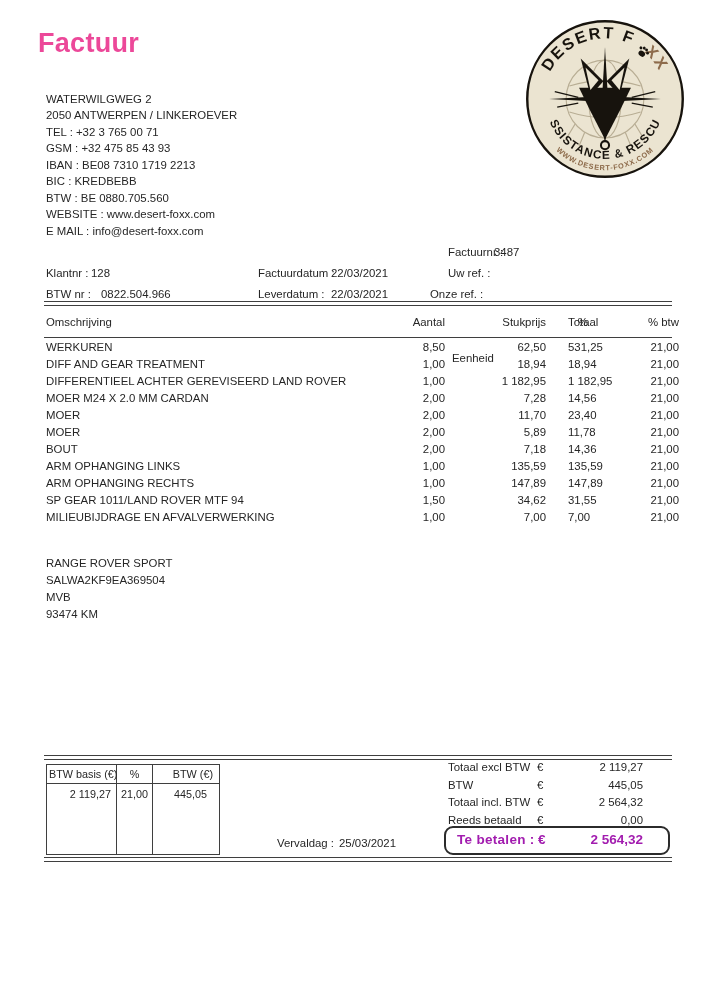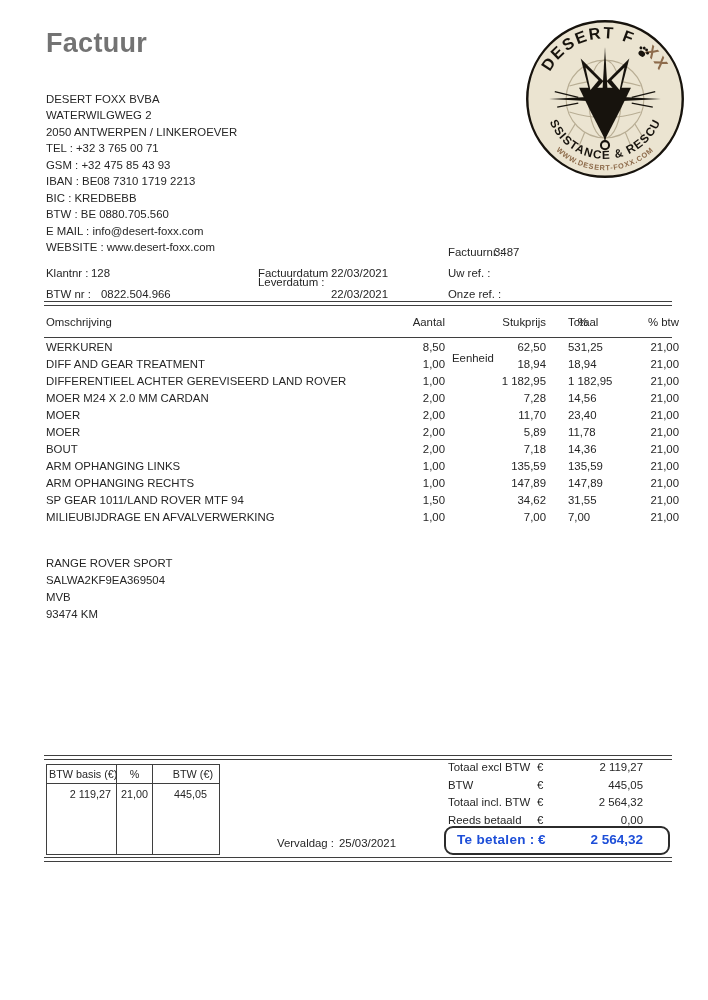--- a/index.html
+++ b/index.html
@@ -1,21 +1,21 @@
 <!DOCTYPE html>
 <html><head>
 <meta charset="utf-8">
 <style>
   html,body { margin:0; padding:0; background:#ffffff; }
   .page {
     position:relative; width:708px; height:1000px; background:#ffffff;
     font-family:"Liberation Sans", sans-serif; color:#262626; font-size:11.4px;
     overflow:hidden;
   }
-  .title { position:absolute; left:46px; top:28px; font-size:27px; font-weight:bold; color:#737373; letter-spacing:0.3px; }
+  .title { position:absolute; left:38px; top:28px; font-size:27px; font-weight:bold; color:#ec4899; letter-spacing:0.3px; }
 
   .company { position:absolute; left:46px; top:93px; }
   .company div { height:16.45px; }
 
   .metal { position:absolute; white-space:nowrap; }
 
   .hr2 { position:absolute; left:44px; width:628px; height:2.5px;
          border-top:1.4px solid #3f3f3f; border-bottom:1.4px solid #3f3f3f; }
   .hr1 { position:absolute; left:44px; width:628px; border-top:1.5px solid #3f3f3f; }
 
@@ -48,45 +48,44 @@
   .bv3 { left:106px; width:54px; top:23px; text-align:right; }
 
   .totals { position:absolute; left:0; top:761px; width:632px; }
   .trow { position:relative; height:17.6px; }
   .t-label { position:absolute; left:448px; white-space:nowrap; }
   .t-cur   { position:absolute; left:537px; }
   .t-val   { position:absolute; left:560px; width:83px; text-align:right; }
 
   .paybox { position:absolute; left:444px; top:826px; width:222px; height:25px;
             border:2px solid #2b2b2b; border-radius:9px; background:#fff; }
-  .paybox span { position:absolute; font-weight:bold; font-size:13.5px; color:#1d4ed8; white-space:nowrap; }
+  .paybox span { position:absolute; font-weight:bold; font-size:13.5px; color:#a21caf; white-space:nowrap; }
   .p-label { left:11px; top:4px; letter-spacing:0.3px; }
   .p-cur   { left:92px; top:4px; }
   .p-val   { right:25px; top:4px; }
 
   .logo { position:absolute; left:524px; top:18px; width:162px; height:162px; }
 </style>
 </head>
 <body>
 
 <div class="page">
 
   <div class="title">Factuur</div>
 
   <div class="company">
-    <div>DESERT FOXX BVBA</div>
     <div>WATERWILGWEG 2</div>
     <div>2050 ANTWERPEN / LINKEROEVER</div>
     <div>TEL : +32 3 765 00 71</div>
     <div>GSM : +32 475 85 43 93</div>
     <div>IBAN : BE08 7310 1719 2213</div>
     <div>BIC : KREDBEBB</div>
     <div>BTW : BE 0880.705.560</div>
+    <div>WEBSITE : www.desert-foxx.com</div>
     <div>E MAIL : info@desert-foxx.com</div>
-    <div>WEBSITE : www.desert-foxx.com</div>
   </div>
 
   <svg class="logo" viewBox="0 0 200 200">
     <defs>
       <path id="arcTop" d="M 27,80 A 76,76 0 0 1 173,80"></path>
       <path id="arcBot" d="M 30,124 A 74,74 0 0 0 170,124"></path>
       <path id="arcWeb" d="M 18,130 A 87,87 0 0 0 182,130"></path>
     </defs>
     <circle cx="100" cy="100" r="96" fill="#ebe4d1" stroke="#17130d" stroke-width="3"></circle>
     <g stroke="#b3a88e" fill="none" stroke-width="1.4" opacity="0.9">
@@ -139,23 +138,23 @@
 
   <span class="metal" style="left:46px;top:267px">Klantnr :</span>
   <span class="metal" style="left:91px;top:267px">128</span>
   <span class="metal" style="left:258px;top:267px">Factuurdatum :</span>
   <span class="metal" style="left:331px;top:267px">22/03/2021</span>
   <span class="metal" style="left:448px;top:267px">Uw ref. :</span>
   <span class="metal" style="left:500px;top:267px"></span>
 
   <span class="metal" style="left:46px;top:288px">BTW nr :</span>
   <span class="metal" style="left:101px;top:288px">0822.504.966</span>
-  <span class="metal" style="left:258px;top:276px">Leverdatum :</span>
+  <span class="metal" style="left:258px;top:288px">Leverdatum :</span>
   <span class="metal" style="left:331px;top:288px">22/03/2021</span>
-  <span class="metal" style="left:448px;top:288px">Onze ref. :</span>
+  <span class="metal" style="left:430px;top:288px">Onze ref. :</span>
   <span class="metal" style="left:504px;top:288px"></span>
 
   <div class="hr2" style="top:301px"></div>
   <div class="hr1" style="top:337px"></div>
 
   <div class="thead">
     <span class="cell c-desc">Omschrijving</span>
     <span class="cell c-aantal">Aantal</span>
     <span class="cell c-een">Eenheid</span>
     <span class="cell c-stuk">Stukprijs</span>

